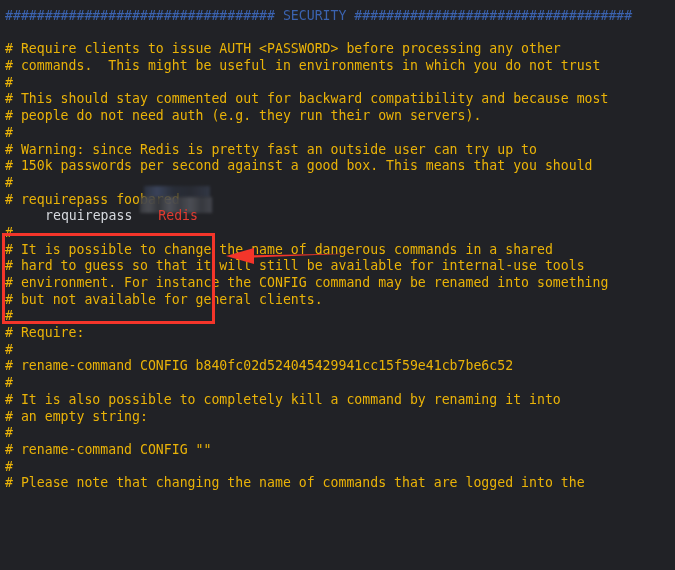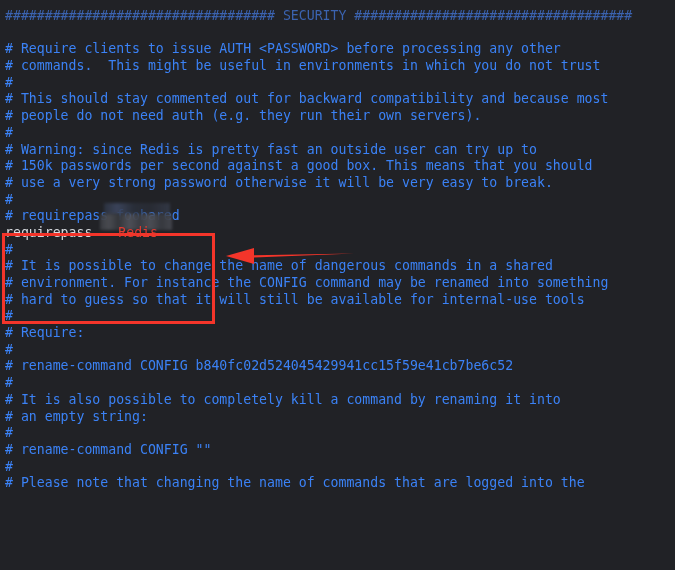--- a/index.html
+++ b/index.html
@@ -23,25 +23,26 @@
     left: 0;
     top: 8px;
     width: 675px;
     padding: 0;
     margin: 0;
   }
   .line {
     height: 16.7px;
     white-space: pre;
     padding-left: 5px;
-    color: #3b82f6;
+    color: #eab308;
   }
   .line.hdr { color: #3b63b0; }
   .line.active {
     color: #d6d9de;
+    margin-left: 40px;
   }
   .line.blank { color: transparent; }
 
   
   .redact {
     position: relative;
     display: inline-block;
     vertical-align: baseline;
   }
   .redact .blob {
@@ -109,28 +110,28 @@
       <div class="line hdr">################################## SECURITY ###################################</div>
       <div class="line blank"> </div>
       <div class="line"># Require clients to issue AUTH &lt;PASSWORD&gt; before processing any other</div>
       <div class="line"># commands.  This might be useful in environments in which you do not trust</div>
       <div class="line">#</div>
       <div class="line"># This should stay commented out for backward compatibility and because most</div>
       <div class="line"># people do not need auth (e.g. they run their own servers).</div>
       <div class="line">#</div>
       <div class="line"># Warning: since Redis is pretty fast an outside user can try up to</div>
       <div class="line"># 150k passwords per second against a good box. This means that you should</div>
-      <div class="line"># use a very strong password otherwise it will be very easy to break.</div>
       <div class="line">#</div>
       <div class="line"># requirepass foobared</div>
       <div class="line active"><span>requirepass </span><span class="redact"><span class="blob2"></span><span class="blob"></span><span class="pw">Redis</span></span></div>
       <div class="line">#</div>
       <div class="line"># It is possible to change the name of dangerous commands in a shared</div>
+      <div class="line"># hard to guess so that it will still be available for internal-use tools</div>
       <div class="line"># environment. For instance the CONFIG command may be renamed into something</div>
-      <div class="line"># hard to guess so that it will still be available for internal-use tools</div>
+      <div class="line"># but not available for general clients.</div>
       <div class="line">#</div>
       <div class="line"># Require:</div>
       <div class="line">#</div>
       <div class="line"># rename-command CONFIG b840fc02d524045429941cc15f59e41cb7be6c52</div>
       <div class="line">#</div>
       <div class="line"># It is also possible to completely kill a command by renaming it into</div>
       <div class="line"># an empty string:</div>
       <div class="line">#</div>
       <div class="line"># rename-command CONFIG ""</div>
       <div class="line">#</div>

